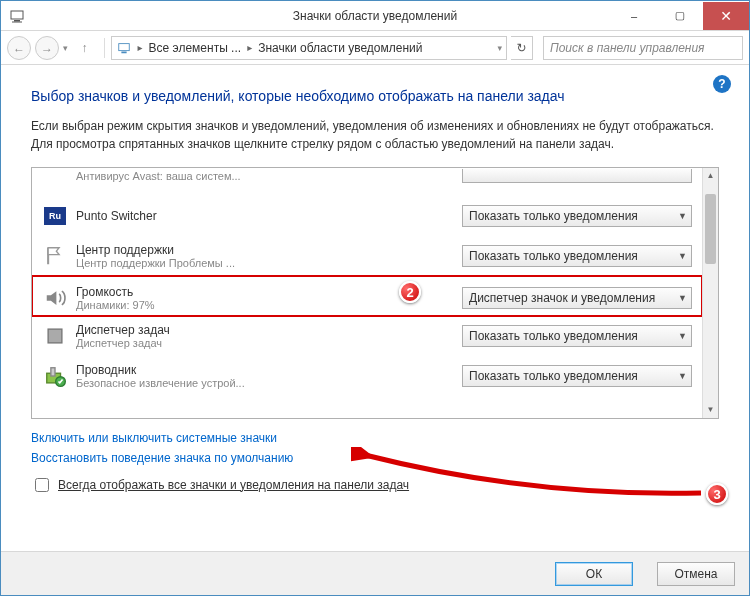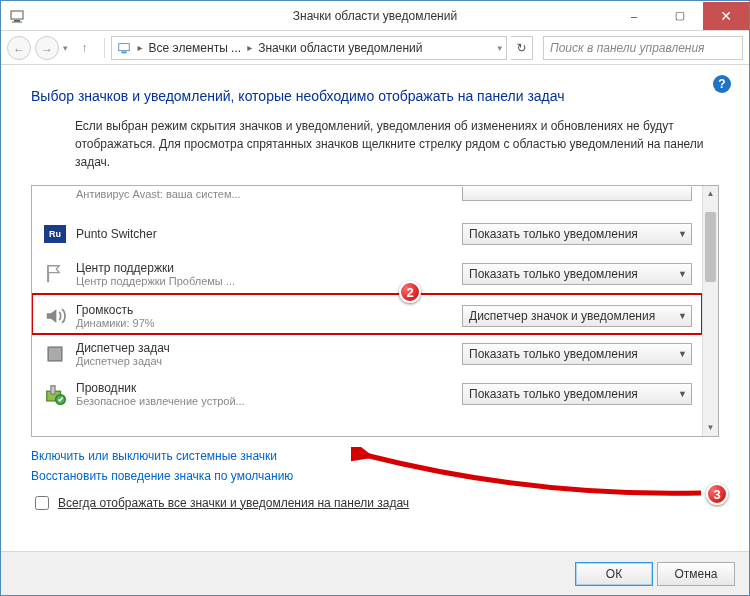--- a/index.html
+++ b/index.html
@@ -105,21 +105,20 @@
     color: #003399;
     font-size: 14px;
     margin: 8px 0 10px 0;
     line-height: 1.4;
   }
   .desc {
     color: #333;
     font-size: 12px;
     line-height: 1.5;
     margin-bottom: 14px;
-    margin-left: 44px;
   }
   
   .listpanel {
     border: 1px solid #b0b0b0;
     height: 252px;
     position: relative;
     overflow: hidden;
     background:#fff;
   }
   .listinner {
@@ -196,21 +195,21 @@
   .footer {
     position:absolute;
     left:0;right:0;bottom:0;
     height:44px;
     border-top:1px solid #d8d8d8;
     background:#f0f0f0;
     display:flex;
     align-items:center;
     justify-content:flex-end;
     padding:0 14px;
-    gap:4px;
+    gap:24px;
   }
   .btn {
     min-width:78px; height:24px;
     border:1px solid #adadad;
     background:linear-gradient(#fdfdfd,#e8e8e8);
     font-size:12px;
     display:flex;align-items:center;justify-content:center;
     color:#333;
   }
   .btn.primary { border:1px solid #3399dd; box-shadow: inset 0 0 0 1px rgba(100,180,240,0.5); }

